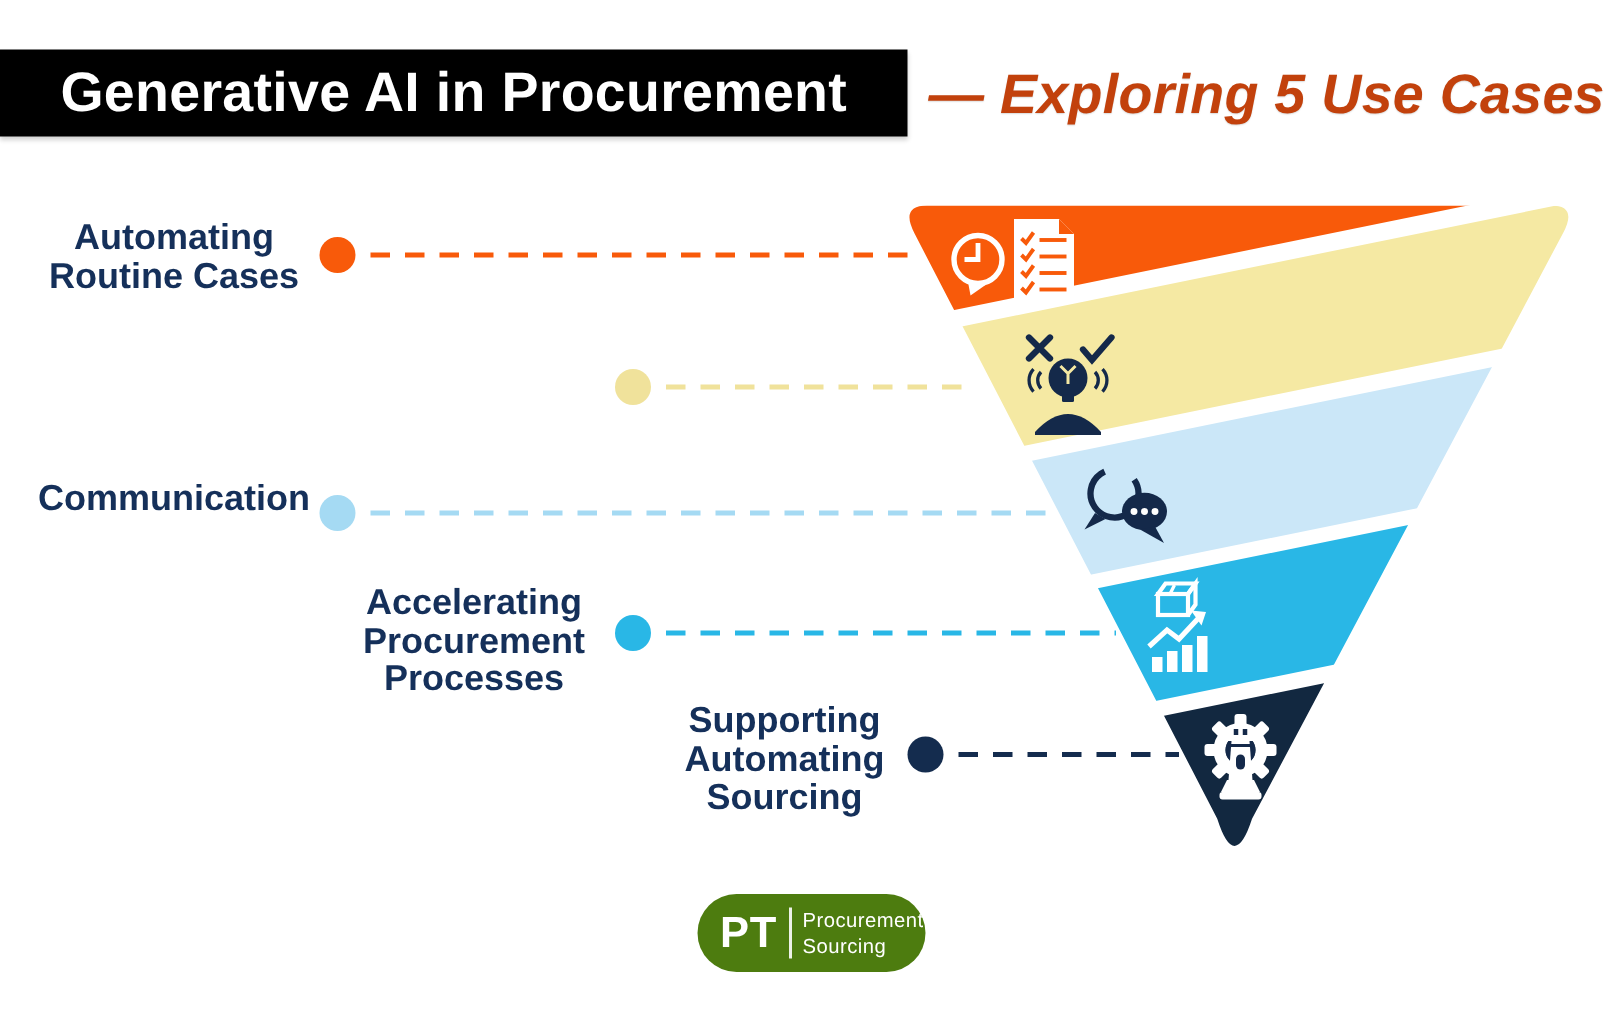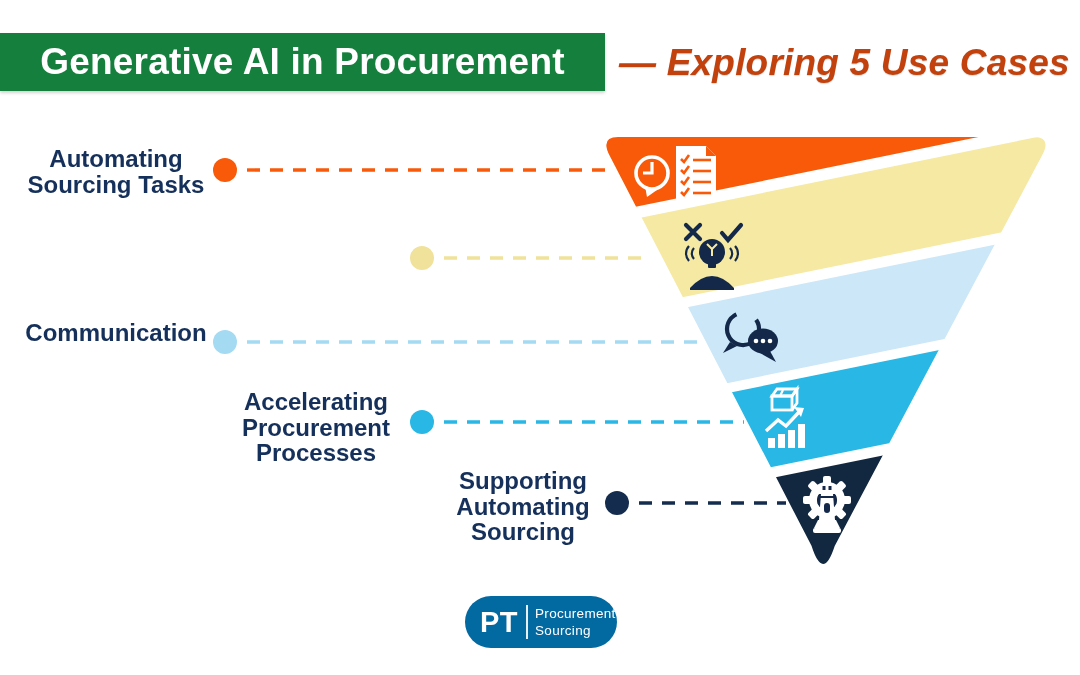--- a/index.html
+++ b/index.html
@@ -153,44 +153,44 @@
       <rect x="23.5" y="10" width="3" height="4" class="ic-n-f"></rect>
       <rect x="29.5" y="10" width="3" height="4" class="ic-n-f"></rect>
       <polygon points="22,18 34,18 36,44 20,44" class="ic-w-f"></polygon>
       <rect x="20.5" y="20" width="15" height="2" class="ic-n-f"></rect>
       <rect x="25" y="27" width="6" height="10" rx="3" class="ic-n-f"></rect>
       <polygon points="15,52 41,52 37,44 19,44" class="ic-w-f"></polygon>
       <rect x="14" y="52" width="28" height="5" rx="2" class="ic-w-f"></rect>
     </g>
   </svg>
 
-  <div class="title-highlight" style="background-color: #15803d; text-align: right;">
+  <div class="title-highlight" style="background-color: #000000; text-align: right;">
     <span>Generative AI in Procurement</span>
   </div>
   <div class="title-rest" style="color: #c2410c; font-style: italic;">— Exploring 5 Use Cases</div>
 
   <div class="lvl-label lab-1">
     <span>Automating</span>
-    <span>Sourcing Tasks</span>
+    <span>Routine Cases</span>
   </div>
   <div class="lvl-label lab-3">
     <span>Communication</span>
   </div>
   <div class="lvl-label lab-4">
     <span>Accelerating</span>
     <span>Procurement</span>
     <span>Processes</span>
   </div>
   <div class="lvl-label lab-5">
     <span>Supporting</span>
     <span>Automating</span>
     <span>Sourcing</span>
   </div>
 
-  <div class="logo" style="background-color: #0369a1;">
+  <div class="logo" style="background-color: #4d7c0f;">
     <div class="logo-abbr">PT</div>
     <div class="logo-divider"></div>
     <div class="logo-name">
       <span style="display:block">Procurement</span>
       <span style="display:block">Sourcing</span>
     </div>
   </div>
 
 </div>
 

